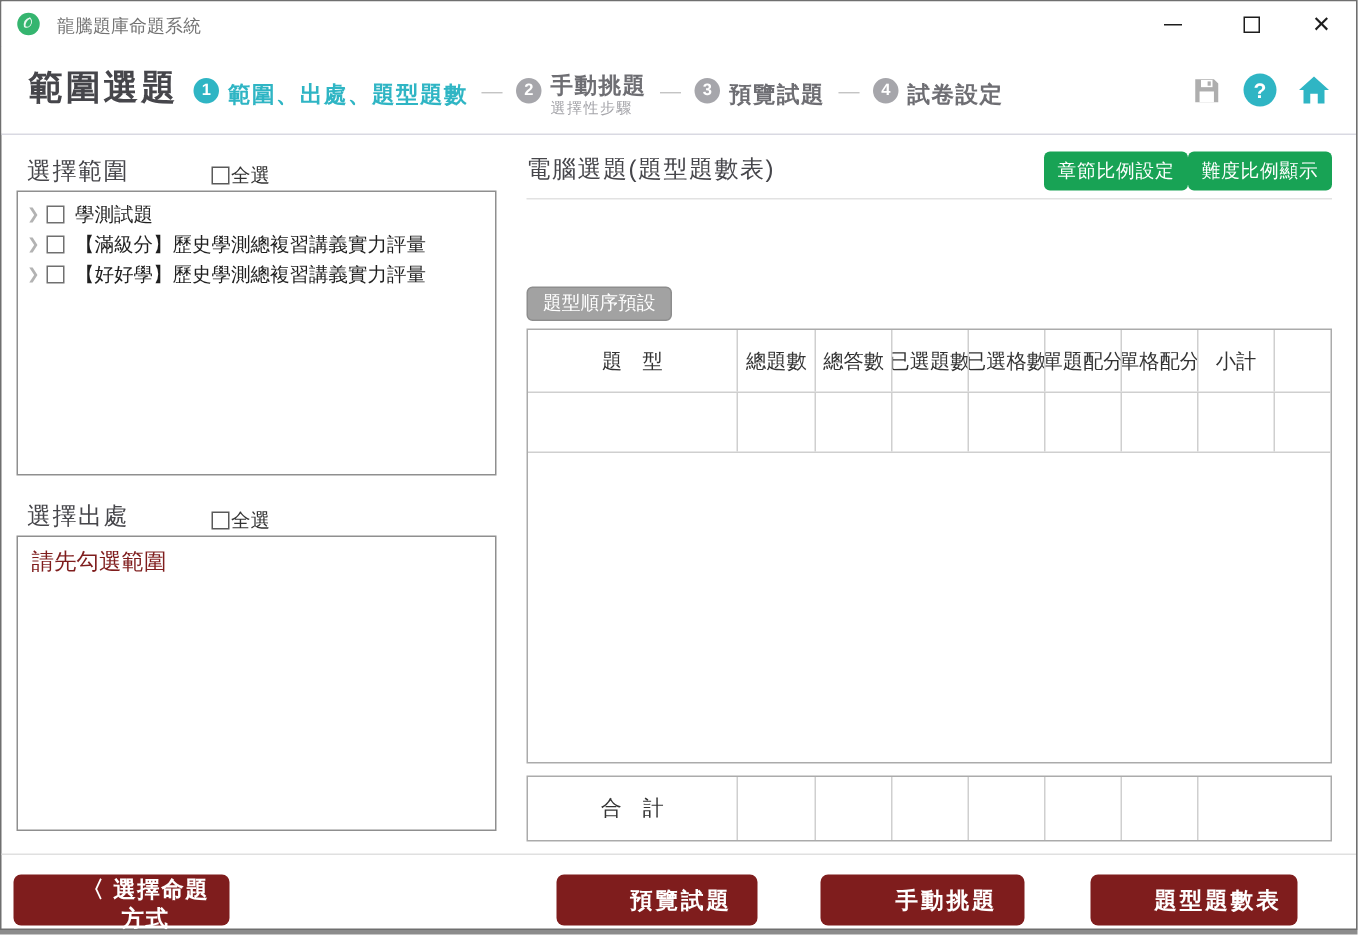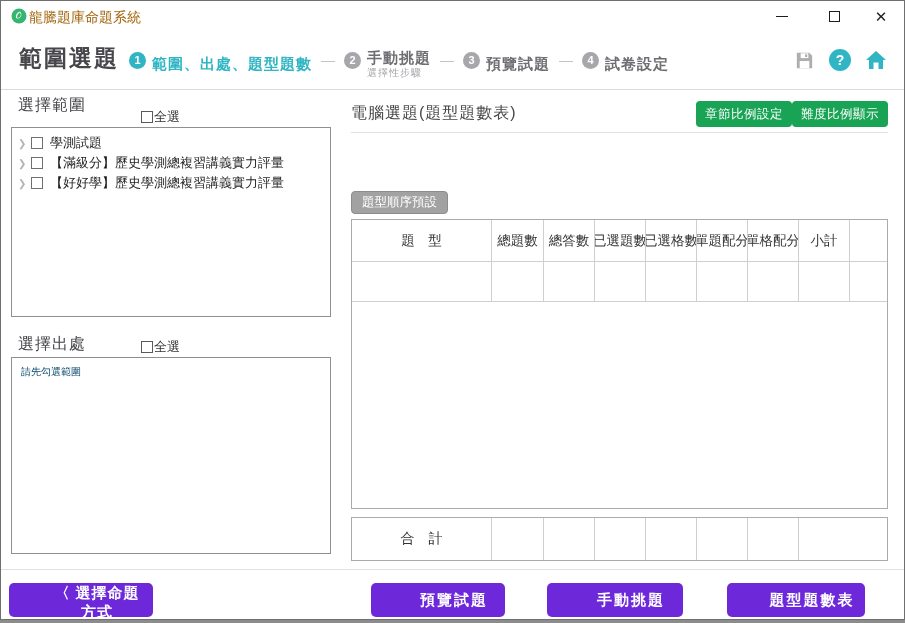--- a/index.html
+++ b/index.html
@@ -10,21 +10,21 @@
     font-family:"Liberation Sans","DejaVu Sans",sans-serif;
     overflow:hidden;
   }
   .window {
     position:relative; width:905px; height:620px;
     background:#ffffff; border:1px solid #6f6f6f;
   }
   
   .titlebar { position:absolute; top:0; left:0; right:0; height:30px; background:#fff; }
   .app-logo { position:absolute; left:10px; top:7px; width:16px; height:16px; }
-  .app-title { position:absolute; left:28px; top:8px; font-size:14px; color:#a16207; }
+  .app-title { position:absolute; left:37px; top:8px; font-size:12px; color:#737373; }
   .win-btn { position:absolute; top:0; width:46px; height:30px; display:flex; align-items:center; justify-content:center; cursor:default; }
   .win-btn.min  { left:758px; }
   .win-btn.max  { left:810px; }
   .win-btn.close{ left:857px; }
   .glyph-min { width:12px; height:0; border-top:1.6px solid #1d1d1d; display:block; }
   .glyph-max { width:11px; height:11px; border:1.6px solid #1d1d1d; display:block; }
   .glyph-close { font-size:15px; color:#1d1d1d; line-height:1; }
   
   .header { position:absolute; top:30px; left:0; right:0; height:58px; background:#fff; }
   .page-title { position:absolute; left:18px; top:12px; font-size:23px; font-weight:600; color:#46464b; letter-spacing:2px; }
@@ -45,40 +45,40 @@
   
   .panel-title { position:absolute; font-size:16px; color:#46464b; letter-spacing:1px; }
   .selectall { position:absolute; display:flex; align-items:center; gap:1px; font-size:13px; color:#333; cursor:pointer; }
   .cb { width:12px; height:12px; border:1.5px solid #5a5a5a; background:#fff; display:inline-block; flex:none; }
   .range-box { position:absolute; left:10px; top:126px; width:320px; height:190px; border:1px solid #8f8f8f; background:#fff; padding-top:5px; overflow:hidden; }
   .tree-row { display:flex; align-items:center; height:20px; padding-left:6px; cursor:pointer; }
   .tree-chevron { width:13px; font-size:10px; color:#b3b3b3; flex:none; }
   .tree-row .cb { width:12px; height:12px; border:1px solid #707070; }
   .tree-label { margin-left:7px; font-size:13px; color:#1f1f1f; white-space:nowrap; }
   .source-box { position:absolute; left:10px; top:356px; width:320px; height:197px; border:1px solid #8f8f8f; background:#fff; padding:7px 9px; }
-  .placeholder { font-size:10px; color:#0c4a6e; }
+  .placeholder { font-size:15px; color:#7f1d1d; }
   
   .cp-title { position:absolute; left:350px; top:102px; font-size:16px; color:#46464b; letter-spacing:1px; }
   .btn-green-sm { position:absolute; top:100px; height:26px; padding:0 9px; background:#18a355; color:#fff; font-size:12.5px; border:none; border-radius:4px; cursor:pointer; letter-spacing:0.5px; font-family:inherit; display:flex; align-items:center; }
   .btn-chapter { left:695px; }
   .btn-difficulty { left:791px; }
   .cp-divider { position:absolute; left:350px; top:131px; width:537px; height:1px; background:#e2e2e2; }
   .order-btn { position:absolute; left:350px; top:190px; height:23px; padding:0 10px; background:#a2a2a2; color:#fff; font-size:12.5px; border:1px solid #8d8d8d; border-radius:4px; cursor:pointer; font-family:Liberation Serif, serif; }
   .qtable { position:absolute; left:350px; top:218px; width:537px; height:290px; border:1px solid #ababab; background:#fff; }
   .qrow { display:grid; grid-template-columns:140px 52px 51px 51px 51px 51px 51px 51px 1fr; }
   .qrow > div { border-right:1px solid #cfcfcf; display:flex; align-items:center; justify-content:center; font-size:13.5px; color:#333; overflow:hidden; white-space:nowrap; }
   .qrow > div:last-child { border-right:none; }
   .qrow.hdr { height:42px; border-bottom:1px solid #cfcfcf; }
   .qrow.body { height:40px; border-bottom:1px solid #cfcfcf; }
   .total-table { position:absolute; left:350px; top:516px; width:537px; height:44px; border:1px solid #ababab; background:#fff; display:grid; grid-template-columns:140px 52px 51px 51px 51px 51px 51px 1fr; }
   .total-table > div { border-right:1px solid #cfcfcf; display:flex; align-items:center; justify-content:center; font-size:14px; color:#333; }
   .total-table > div:last-child { border-right:none; }
   
   .footer-divider { position:absolute; top:568px; left:0; right:0; height:1px; background:#e0e0e0; }
-  .btn-green-lg { position:absolute; top:582px; height:34px; background:#6d28d9; color:#fff; font-size:15px; font-weight:bold; border:none; border-radius:5px; cursor:pointer; letter-spacing:2px; font-family:inherit;padding-left:38px; }
+  .btn-green-lg { position:absolute; top:582px; height:34px; background:#7f1d1d; color:#fff; font-size:15px; font-weight:bold; border:none; border-radius:5px; cursor:pointer; letter-spacing:2px; font-family:inherit;padding-left:38px; }
   .btn-back { left:8px; width:144px; letter-spacing:1px; }
   .btn-preview { left:370px; width:134px; }
   .btn-manual { left:546px; width:136px; }
   .btn-generate { left:726px; width:138px; }
 </style>
 </head>
 <body>
 
 <div class="window">
 
@@ -151,21 +151,21 @@
       </div>
       <div class="icon-btn">
         <svg width="24" height="24" viewBox="0 0 24 24">
           <path d="M12 3 L22 12 L19 12 L19 21 L14.5 21 L14.5 14.5 L9.5 14.5 L9.5 21 L5 21 L5 12 L2 12 Z" fill="#2fb5c4"></path>
         </svg>
       </div>
     </div>
   </div>
   <div class="hdr-divider"></div>
 
-  <div class="panel-title" style="left:17px; top:94px;">選擇範圍</div>
+  <div class="panel-title" style="left:17px; top:103px;">選擇範圍</div>
   <div class="selectall" style="left:140px; top:107px;">
     <span class="cb"></span>
     <span>全選</span>
   </div>
   <div class="range-box">
     <div class="tree-row">
       <span class="tree-chevron">❯</span>
       <span class="cb"></span>
       <span class="tree-label">學測試題</span>
     </div>

